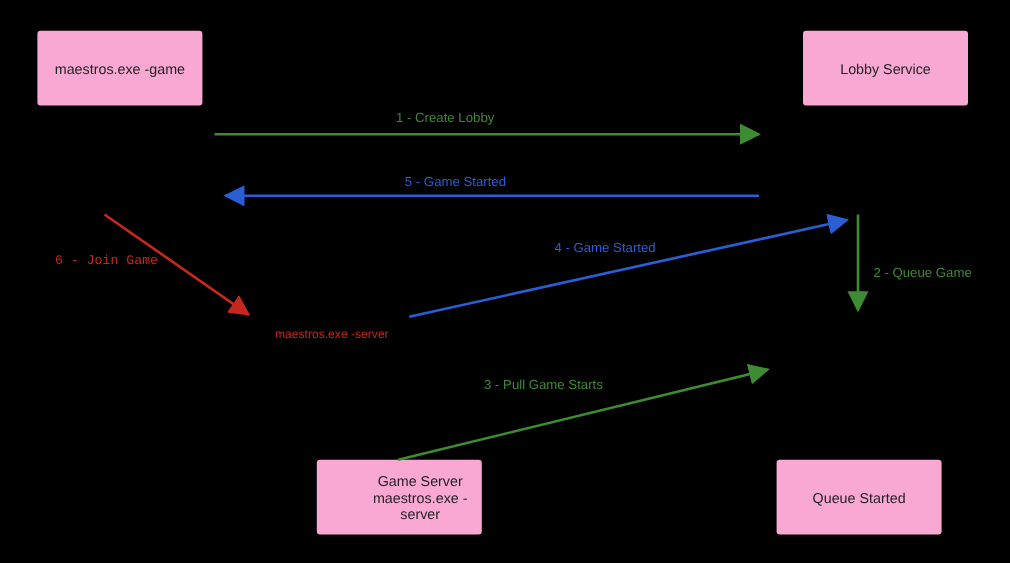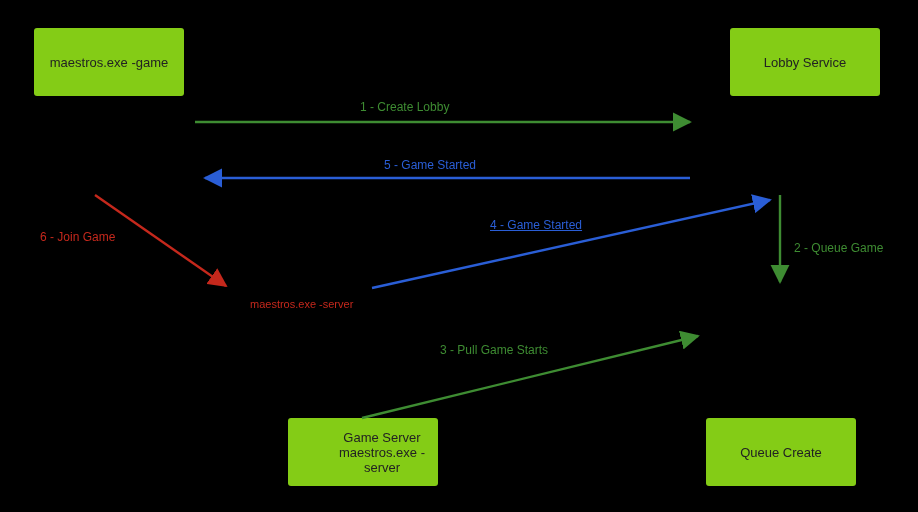--- a/index.html
+++ b/index.html
@@ -7,21 +7,21 @@
     padding: 0;
     width: 918px;
     height: 512px;
     background: #000;
     font-family: Arial, Helvetica, sans-serif;
     overflow: hidden;
     position: relative;
   }
   .node {
     position: absolute;
-    background: #84cc16;
+    background: #f9a8d4;
     width: 150px;
     height: 68px;
     border-radius: 3px;
     display: flex;
     align-items: center;
     justify-content: center;
     text-align: center;
     font-size: 13px;
     color: #222;
     box-sizing: border-box;
@@ -53,21 +53,21 @@
 </style>
 </head>
 <body>
 
 <div class="node" style="left:34px; top:28px;">maestros.exe -game</div>
 
 <div class="node" style="left:706px; top:28px;margin-left:24px;">Lobby Service</div>
 
 <div class="node" style="left:288px; top:418px;padding-left:42px;">Game Server<br>maestros.exe -server</div>
 
-<div class="node" style="left:706px; top:418px;">Queue Create</div>
+<div class="node" style="left:706px; top:418px;">Queue Started</div>
 
 <svg class="arrows" viewBox="0 0 918 512">
   <defs>
     <marker id="ah-green" viewBox="0 0 10 10" refX="9" refY="5" markerWidth="8" markerHeight="8" orient="auto">
       <path d="M0,0 L10,5 L0,10 z" fill="#3e8c32"></path>
     </marker>
     <marker id="ah-blue" viewBox="0 0 10 10" refX="9" refY="5" markerWidth="8" markerHeight="8" orient="auto">
       <path d="M0,0 L10,5 L0,10 z" fill="#2a5ed6"></path>
     </marker>
     <marker id="ah-red" viewBox="0 0 10 10" refX="9" refY="5" markerWidth="8" markerHeight="8" orient="auto">
@@ -87,19 +87,19 @@
 
   <line x1="95" y1="195" x2="226" y2="286" stroke="#c5281c" stroke-width="2.4" marker-end="url(#ah-red)"></line>
 </svg>
 
 <div class="label green" style="left:360px; top:100px;">1 - Create Lobby</div>
 
 <div class="label green" style="left:794px; top:241px;">2 - Queue Game</div>
 
 <div class="label green" style="left:440px; top:343px;">3 - Pull Game Starts</div>
 
-<div class="label blue" style="left:490px; top:218px;text-decoration:underline;">4 - Game Started</div>
+<div class="label blue" style="left:504px; top:218px;">4 - Game Started</div>
 
-<div class="label blue" style="left:384px; top:158px;">5 - Game Started</div>
+<div class="label blue" style="left:368px; top:158px;">5 - Game Started</div>
 
-<div class="label red" style="left:40px; top:230px;">6 - Join Game</div>
+<div class="label red" style="left:50px; top:230px;font-family:Liberation Mono, monospace;">6 - Join Game</div>
 
 <div class="maestros" style="left:250px; top:298px;">maestros.exe -server</div>
 
 </body></html>

